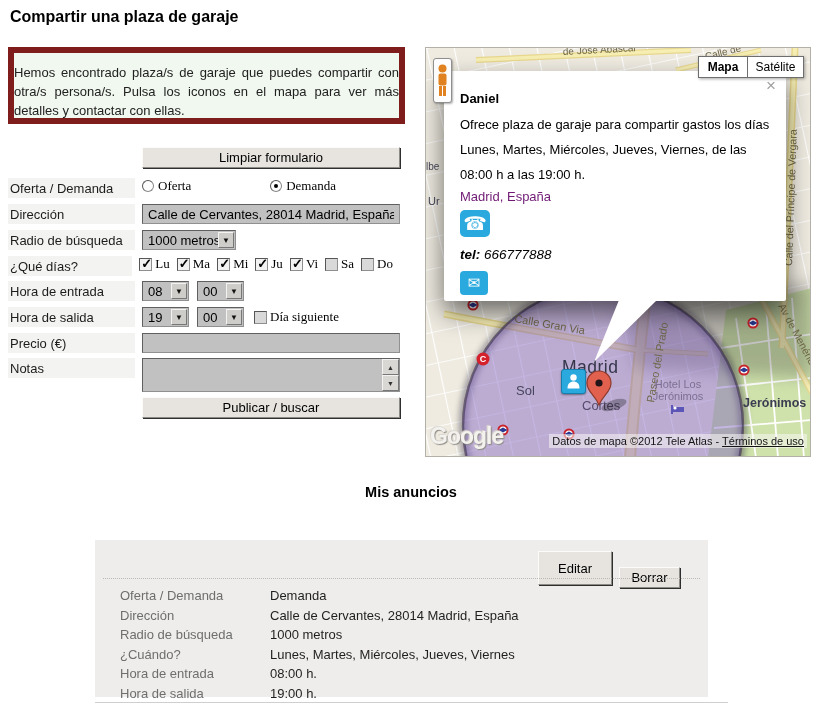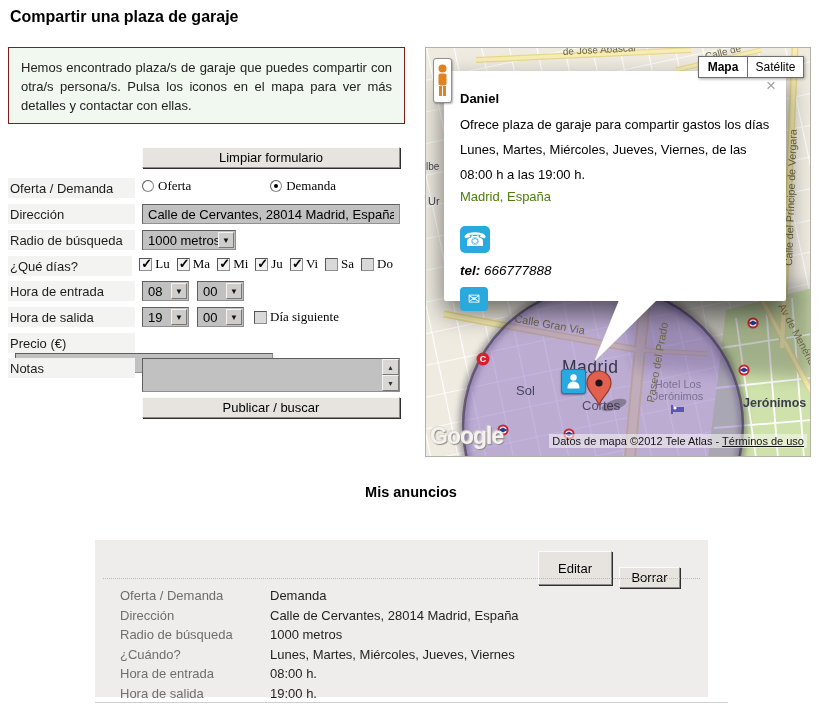--- a/index.html
+++ b/index.html
@@ -5,21 +5,21 @@
   * { margin:0; padding:0; box-sizing:border-box; }
   html,body { background:#fff; }
   body { font-family:"Liberation Sans", sans-serif; color:#1a1a1a; }
   .page { position:relative; width:822px; height:713px; background:#fff; overflow:hidden; }
 
   
   .h1 { position:absolute; left:10px; top:8px; font-size:16px; font-weight:bold; color:#000; }
 
   
   .notice { position:absolute; left:8px; top:47px; width:397px; height:77px;
-    background:#f0f8ef; border:1px solid #7f1d1d; padding:10px 12px;
+    background:#f0f8ef; border:6px solid #7f1d1d; padding:10px 0;
     font-size:13px; line-height:19px; text-align:justify; color:#222; }
 
   
   .form { position:absolute; left:8px; top:145px; width:392px; height:280px; }
   .frow { position:absolute; left:0; width:392px; display:flex; align-items:flex-start; }
   .flabel { width:127px; background:#f3f3f1; padding:3px 4px 2px 2px; font-size:13px; color:#1c1c1c; min-height:19px; }
   .fctrl { margin-left:7px; display:flex; align-items:center; }
 
   .btn3d { background:#e7e4e0; border:1px solid #8d8b86; border-top-color:#fcfbf9; border-left-color:#fcfbf9;
     box-shadow:1px 1px 0 #2f2f2f; font-size:13px; color:#000000; text-align:center; cursor:pointer;
@@ -62,21 +62,21 @@
 
   .pegman { position:absolute; left:7px; top:10px; width:19px; height:45px; background:#fdfdfd; border:1px solid #8f8f8f;
     border-radius:3px; box-shadow:1px 1px 2px rgba(0,0,0,.3); z-index:30; display:flex; align-items:center; justify-content:center; cursor:pointer; }
 
   .iw { position:absolute; left:18px; top:23px; width:342px; height:230px; background:#fff; border-radius:2px;
     box-shadow:0 12px 26px rgba(0,0,0,.55); z-index:20; padding:20px 14px 0 16px; }
   .iw-tail { position:absolute; left:160px; top:252px; z-index:21; }
   .iw-close { position:absolute; right:10px; top:6px; font-size:17px; color:#a0a0a0; cursor:pointer; line-height:1; }
   .iw-name { font-size:13px; font-weight:bold; color:#000; margin-bottom:6px; }
   .iw-body { font-size:13px; line-height:25px; color:#000; }
-  .iw-city { font-size:13px; line-height:19px; color:#4d7c0f; margin-bottom:20px; }
+  .iw-city { font-size:13px; line-height:19px; color:#701a75; margin-bottom:4px; }
   .cyan-ic { width:30px; height:27px; border-radius:5px; background:#29a9dd; color:#fff; display:flex; align-items:center; justify-content:center; cursor:pointer; }
   .iw-tel { font-size:13.5px; font-style:italic; margin:10px 0 9px 0; color:#000; }
   .iw-tel b { font-weight:bold; }
   .mail-ic { width:28px; height:24px; border-radius:4px; font-size:15px; }
 
   .gmarker { position:absolute; left:135px; top:321px; width:25px; height:25px; border-radius:3px; background:#29a9dd;
     border:1px solid #1580ad; z-index:15; display:flex; align-items:center; justify-content:center; cursor:pointer; box-shadow:0 1px 2px rgba(0,0,0,.4); }
 
   .glogo { position:absolute; left:4px; bottom:6px; z-index:25; font-size:23px; font-weight:bold; color:#f4f2ee;
     letter-spacing:-1px; text-shadow:1px 1px 1px #8e8c86, -1px -1px 1px #d9d6cf; }
@@ -183,21 +183,21 @@
         <div class="sunken xselect" style="width:47px;">
           <span>00</span>
           <span class="arrow">▼</span>
         </div>
         <div style="width:10px;"></div>
         <span class="cb"></span>
         <span class="cbl">Día siguiente</span>
       </div>
     </div>
 
-    <div class="frow" style="top:188px;flex-direction:column;">
+    <div class="frow" style="top:188px;">
       <div class="flabel">Precio (€)</div>
       <div class="fctrl">
         <input class="sunken tinput" value="" style="">
       </div>
     </div>
 
     <div class="frow" style="top:213px;">
       <div class="flabel">Notas</div>
       <div class="fctrl">
         <div class="notas-wrap">

